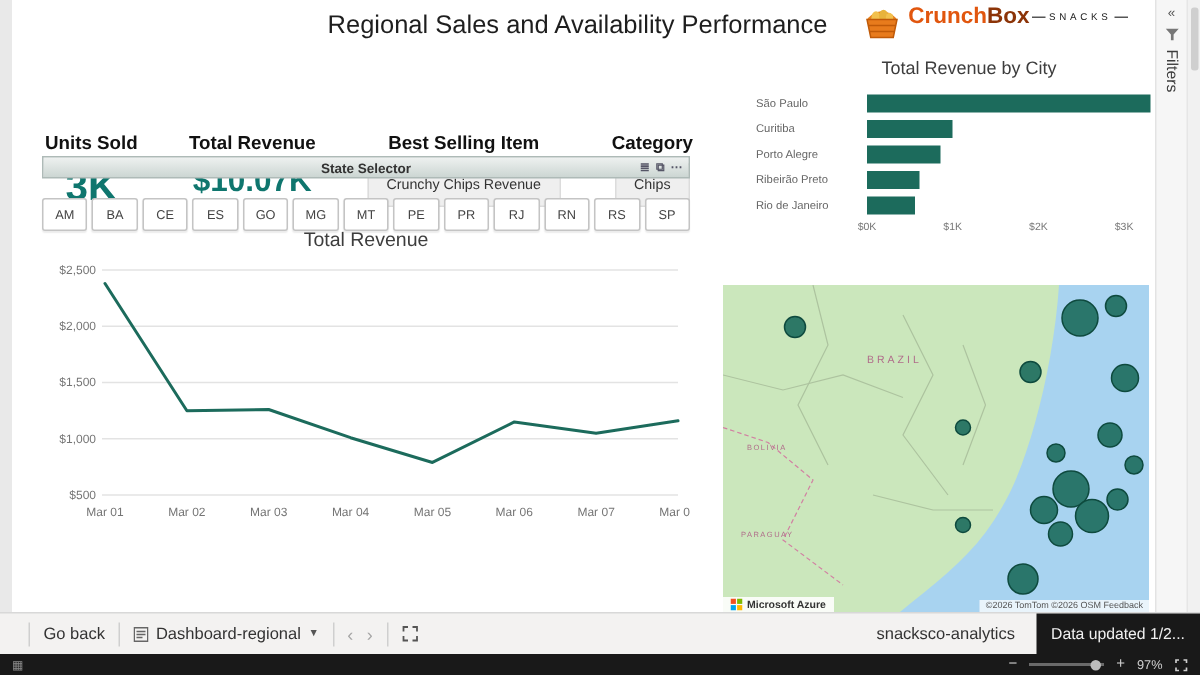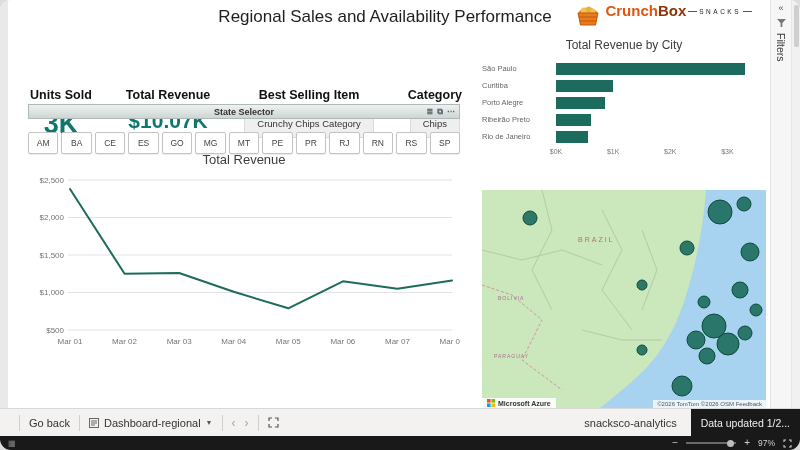--- a/index.html
+++ b/index.html
@@ -1,16 +1,16 @@
 <!DOCTYPE html>
 <html><head>
 <meta charset="utf-8">
 <style>
   html,body{margin:0;padding:0;background:#ddd;}
-  .screen{position:relative;width:800px;height:450px;background:#fff;font-family:"Liberation Sans",sans-serif;overflow:hidden;color:#222;border-radius:11px;}
+  .screen{position:relative;width:800px;height:450px;background:#fff;font-family:"Liberation Sans",sans-serif;overflow:hidden;color:#222;}
   .left-edge{position:absolute;left:0;top:0;width:8px;height:408px;background:#e9e9e9;}
 
   
   .header-title{position:absolute;left:150px;top:7px;width:470px;text-align:center;font-size:17px;font-weight:500;color:#1e1e1e;}
   .logo{position:absolute;right:46px;top:3px;display:flex;gap:4px;align-items:flex-start;}
   .logo-text{display:flex;flex-direction:row;align-items:center;}
   .brand{font-size:15px;font-weight:bold;line-height:15px;}
   .brand-crunch{color:#e1560e;}
   .brand-box{color:#8c3408;}
   .logo-sub{display:flex;align-items:center;font-size:6.5px;letter-spacing:2.5px;color:#222;margin-top:2px;}
@@ -35,21 +35,21 @@
   
   .line-chart{position:absolute;left:28px;top:150px;width:432px;height:220px;}
   .chart-title{text-align:center;font-size:13px;color:#3d3d3d;margin:2px 0 3px;font-weight:400;}
 
   
   .oos-box{position:absolute;left:230px;top:374px;width:228px;height:26px;border:2px solid #4a4a4a;background:#fff;display:flex;align-items:center;justify-content:center;gap:6px;}
   .oos-label{font-size:12.5px;color:#111;}
   .oos-value{font-size:16px;font-weight:bold;color:#111;}
 
   
-  .bar-chart{position:absolute;left:482px;top:36px;width:284px;}
+  .bar-chart{position:absolute;left:504px;top:36px;width:284px;}
   .bar-chart .chart-title{font-size:12px;margin-bottom:8px;}
   .bar-row{display:flex;align-items:center;height:17px;}
   .bar-cat{width:74px;font-size:7.5px;color:#666;padding-right:5px;box-sizing:border-box;flex:none;white-space:nowrap;}
   .bar-track{width:200px;height:12px;position:relative;}
   .bar-fill{height:100%;}
   .bar-axis{position:relative;margin-left:74px;height:12px;margin-top:3px;}
   .bar-axis span{position:absolute;top:0;transform:translateX(-50%);font-size:7px;color:#777;}
 
   
   .map{position:absolute;left:482px;top:190px;width:284px;height:218px;overflow:hidden;}
@@ -118,21 +118,21 @@
       <div class="kpi">
         <div class="kpi-label">Units Sold</div>
         <div class="kpi-value xl">3K</div>
       </div>
       <div class="kpi">
         <div class="kpi-label">Total Revenue</div>
         <div class="kpi-value lg">$10.07K</div>
       </div>
       <div class="kpi">
         <div class="kpi-label">Best Selling Item</div>
-        <div class="kpi-box">Crunchy Chips Category</div>
+        <div class="kpi-box">Crunchy Chips Revenue</div>
       </div>
       <div class="kpi">
         <div class="kpi-label">Category</div>
         <div class="kpi-box">Chips</div>
       </div>
     </div>
 
   <div class="state-selector">
     <div class="ss-header">
       <span>State Selector</span>

